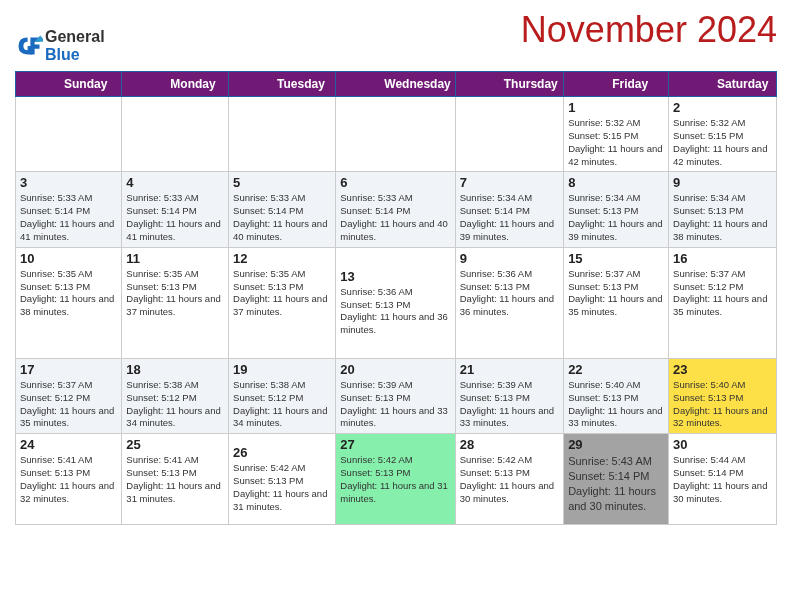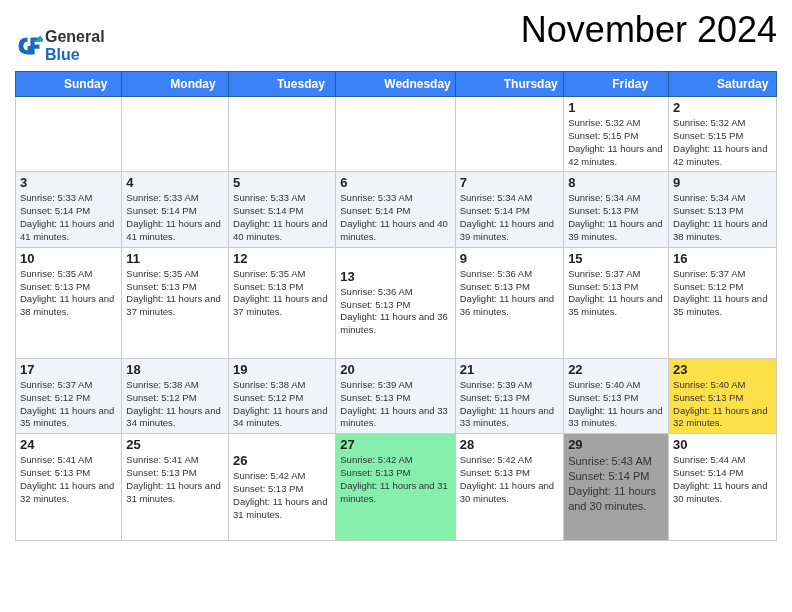--- a/index.html
+++ b/index.html
@@ -46,21 +46,21 @@
       width: 28px;
       height: 28px;
       margin-right: 2px;
     }
     .title-section {
       text-align: right;
     }
     .month-title {
       font-size: 36px;
       font-weight: 300;
-      color: #000000;
+      color: #b91c1c;
       line-height: 1.1;
     }
     .location {
       font-size: 14px;
       color: #555;
       margin-top: 2px;
     }
     .calendar {
       width: 100%;
       border-collapse: collapse;
@@ -86,21 +86,21 @@
       background: #fff;
     }
     .calendar tr:nth-child(even) td {
       background: #f5f5f5;
     }
     .calendar tr:nth-child(odd) td {
       background: #fff;
     }
     
     .calendar thead tr th {
-      background: #3b82f6;
+      background: #701a75;
       padding-left: 48px;
     }
     .day-num {
       font-size: 13px;
       font-weight: bold;
       color: #222;
       display: block;
       margin-bottom: 2px;
     }
     .day-info {
@@ -300,21 +300,21 @@
             <div class="day-info" style="font-size: 9.5px; line-height: 1.35; color: rgb(51, 51, 51); white-space: pre-line;">Sunrise: 5:41 AM
 Sunset: 5:13 PM
 Daylight: 11 hours and 32 minutes.</div>
           </td>
           <td style="background: rgb(255, 255, 255); min-height: 80px; vertical-align: top; padding: 3px 4px; border: 1px solid rgb(204, 204, 204); width: 14.2857%;">
             <span class="day-num">25</span>
             <div class="day-info" style="font-size: 9.5px; line-height: 1.35; color: rgb(51, 51, 51); white-space: pre-line;">Sunrise: 5:41 AM
 Sunset: 5:13 PM
 Daylight: 11 hours and 31 minutes.</div>
           </td>
-          <td style="background: rgb(255, 255, 255); min-height: 80px; vertical-align: top; padding: 19px 4px; border: 1px solid rgb(204, 204, 204); width: 14.2857%;">
+          <td style="background: rgb(255, 255, 255); min-height: 80px; vertical-align: top; padding: 11px 4px; border: 1px solid rgb(204, 204, 204); width: 14.2857%;">
             <span class="day-num">26</span>
             <div class="day-info" style="font-size: 9.5px; line-height: 1.35; color: rgb(51, 51, 51); white-space: pre-line;">Sunrise: 5:42 AM
 Sunset: 5:13 PM
 Daylight: 11 hours and 31 minutes.</div>
           </td>
           <td style="background: #86efac; min-height: 80px; vertical-align: top; padding: 3px 4px; border: 1px solid rgb(204, 204, 204); width: 14.2857%;">
             <span class="day-num">27</span>
             <div class="day-info" style="font-size: 9.5px; line-height: 1.35; color: rgb(51, 51, 51); white-space: pre-line;">Sunrise: 5:42 AM
 Sunset: 5:13 PM
 Daylight: 11 hours and 31 minutes.</div>

